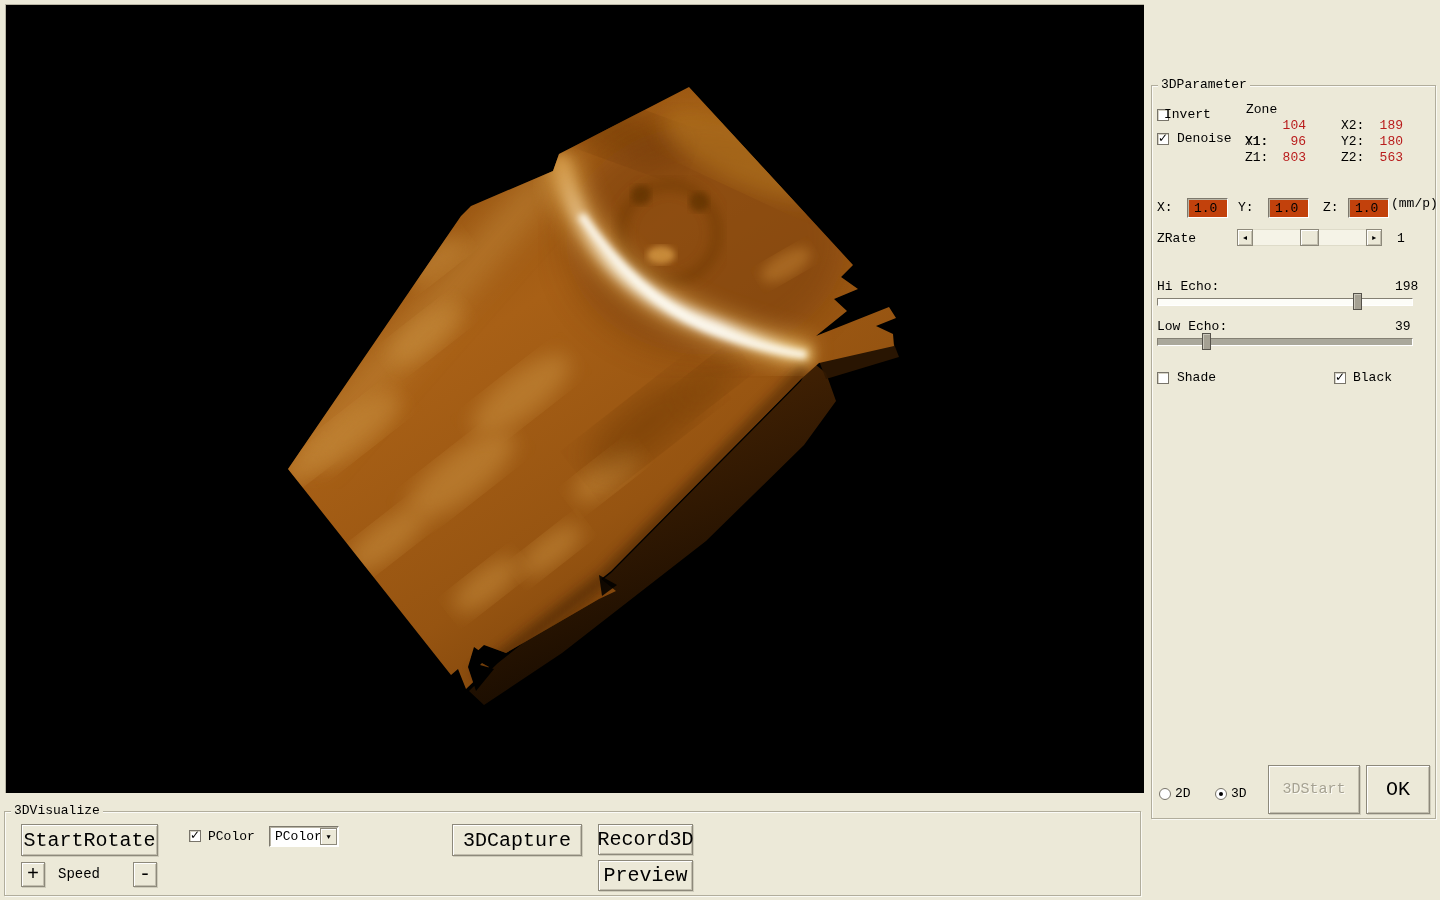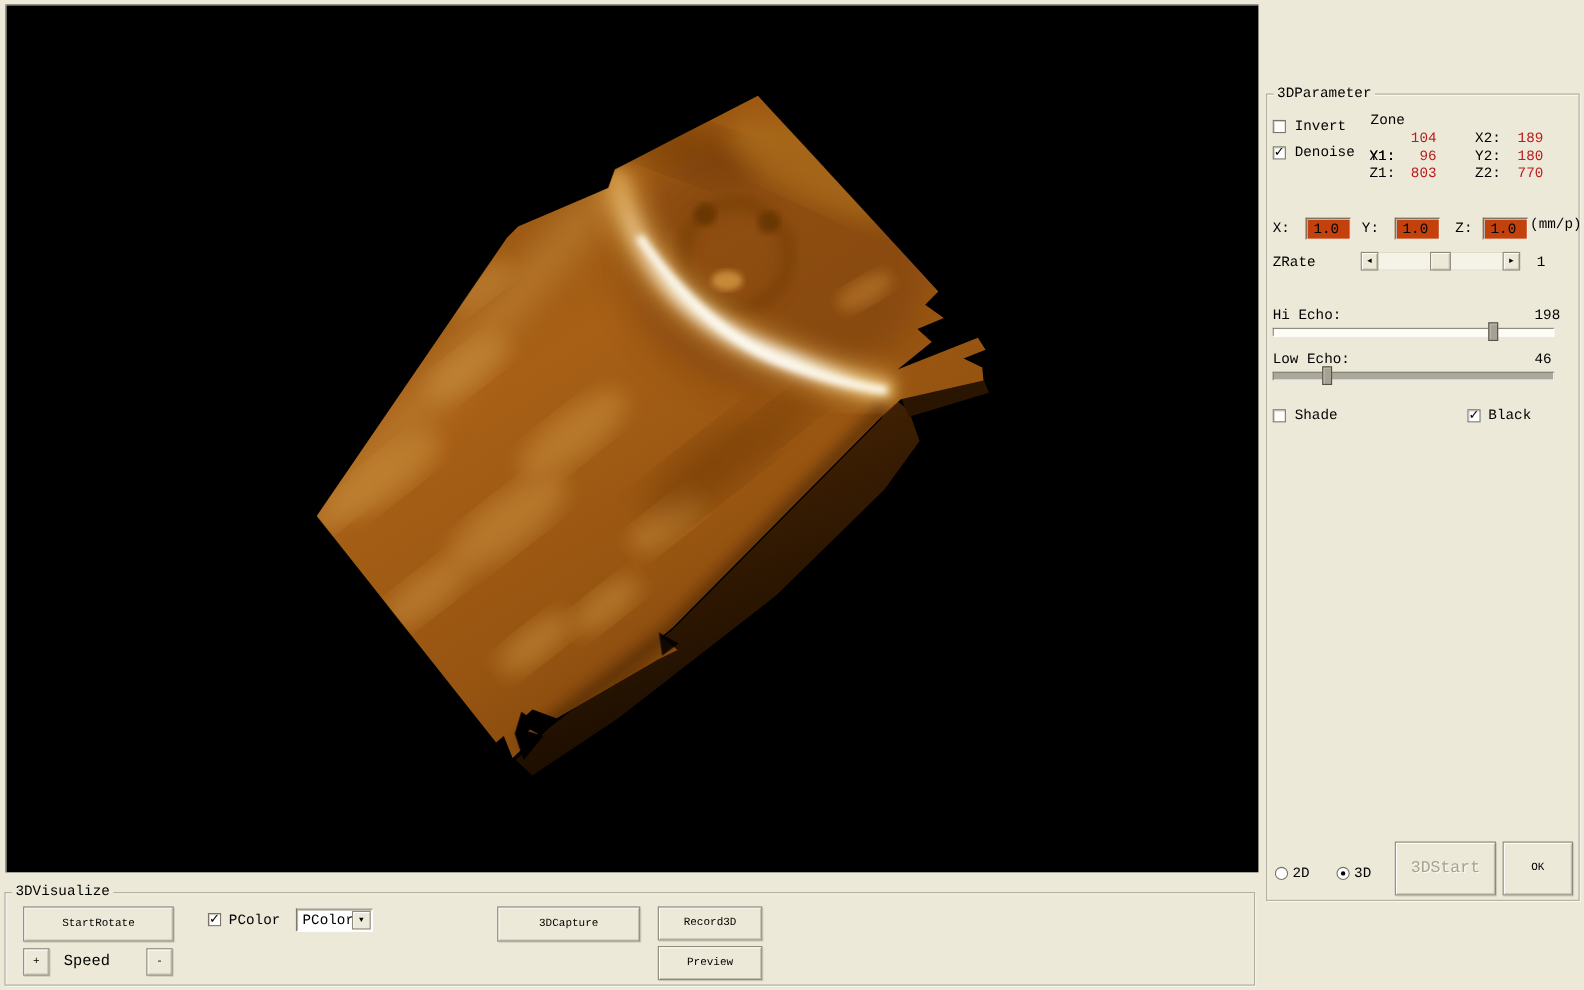--- a/index.html
+++ b/index.html
@@ -28,21 +28,21 @@
     background:#ece9d8; font-size:13px; line-height:16px; white-space:nowrap;
   }
 
   .t { position:absolute; font-size:13px; line-height:16px; white-space:nowrap; }
   .blue { color:#b91c1c; }
   .rt { text-align:right; }
 
   
   .btn {
     position:absolute; display:flex; align-items:center; justify-content:center;
-    background:#ece9d8; font-size:10px; color:#000; cursor:default;
+    background:#ece9d8; font-size:20px; color:#000; cursor:default;
     border:1px solid #8d897b;
     box-shadow:inset 1px 1px 0 #ffffff, inset -1px -1px 0 #c2beae, 1px 1px 0 #cfccbb;
   }
   .btn.disabled { color:#a6a292; text-shadow:1px 1px 0 #fcfbf4; }
 
   
   .cb {
     position:absolute; width:12px; height:12px; background:#fff;
     border:1px solid #78746a;
     box-shadow:inset 1px 1px 0 #d5d2c4;
@@ -200,42 +200,42 @@
 
       <path d="M468,642 L482,652 L474,660 L488,664 L470,686 L462,662 Z" fill="#000"></path>
       <path d="M593,570 L611,580 L596,591 Z" fill="#000" opacity="0.85"></path>
     </svg>
   </div>
 
   <div class="groupbox" style="left:1151px; top:85px; width:285px; height:734px;">
     <span class="legend">3DParameter</span>
 
     <span class="cb" style="left:5px; top:23px;"></span>
-    <span class="t" style="left:25px; top:21px;text-align:center;">Invert</span>
+    <span class="t" style="left:12px; top:21px;text-align:center;">Invert</span>
 
     <span class="cb" style="left:5px; top:47px;">
         <span class="check">✓</span>
       </span>
     <span class="t" style="left:25px; top:45px;">Denoise</span>
 
     <span class="t" style="left:94px; top:16px;">Zone</span>
     <span class="t" style="left:93px; top:48px;">X1:</span>
     <span class="t blue rt" style="left:113px; top:32px; width:41px;">104</span>
     <span class="t" style="left:189px; top:32px;">X2:</span>
     <span class="t blue rt" style="left:210px; top:32px; width:41px;">189</span>
 
     <span class="t" style="left:93px; top:48px;">Y1:</span>
     <span class="t blue rt" style="left:113px; top:48px; width:41px;">96</span>
     <span class="t" style="left:189px; top:48px;">Y2:</span>
     <span class="t blue rt" style="left:210px; top:48px; width:41px;">180</span>
 
     <span class="t" style="left:93px; top:64px;">Z1:</span>
     <span class="t blue rt" style="left:113px; top:64px; width:41px;">803</span>
     <span class="t" style="left:189px; top:64px;">Z2:</span>
-    <span class="t blue rt" style="left:210px; top:64px; width:41px;">770</span>
+    <span class="t blue rt" style="left:210px; top:64px; width:41px;">563</span>
 
     <span class="t" style="left:5px; top:114px;">X:</span>
     <input class="tinput" style="left: 35px; top: 112px; width: 41px; height: 20px;" value="1.0">
     <span class="t" style="left:86px; top:114px;">Y:</span>
     <input class="tinput" style="left: 116px; top: 112px; width: 41px; height: 20px;" value="1.0">
     <span class="t" style="left:171px; top:114px;">Z:</span>
     <input class="tinput" style="left: 196px; top: 112px; width: 41px; height: 20px;" value="1.0">
     <span class="t" style="left:239px; top:110px;">(mm/p)</span>
 
     <span class="t" style="left:5px; top:145px;">ZRate</span>
@@ -251,21 +251,21 @@
     <span class="t" style="left:245px; top:145px;">1</span>
 
     <span class="t" style="left:5px; top:193px;">Hi Echo:</span>
     <span class="t" style="left:243px; top:193px;">198</span>
     <div class="slider" style="left:5px; top:207px; width:256px;">
       <div class="track white"></div>
       <div class="thumb" style="left:196px;"></div>
     </div>
 
     <span class="t" style="left:5px; top:233px;">Low Echo:</span>
-    <span class="t" style="left:243px; top:233px;">46</span>
+    <span class="t" style="left:243px; top:233px;">39</span>
     <div class="slider" style="left:5px; top:247px; width:256px;">
       <div class="track gray"></div>
       <div class="thumb" style="left:45px;"></div>
     </div>
 
     <span class="cb" style="left:5px; top:286px;"></span>
     <span class="t" style="left:25px; top:284px;text-align:center;">Shade</span>
     <span class="cb" style="left:182px; top:286px;">
         <span class="check">✓</span>
       </span>

